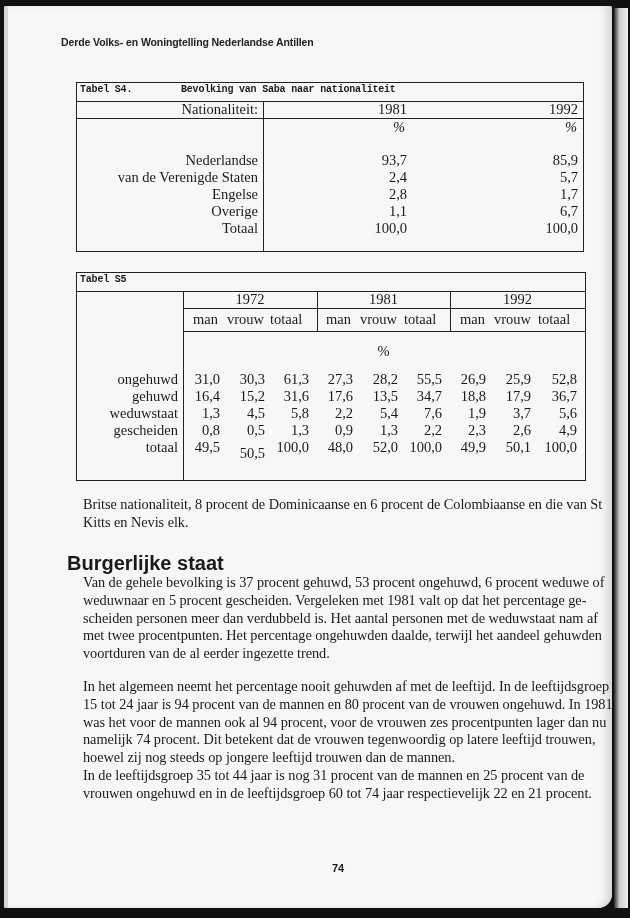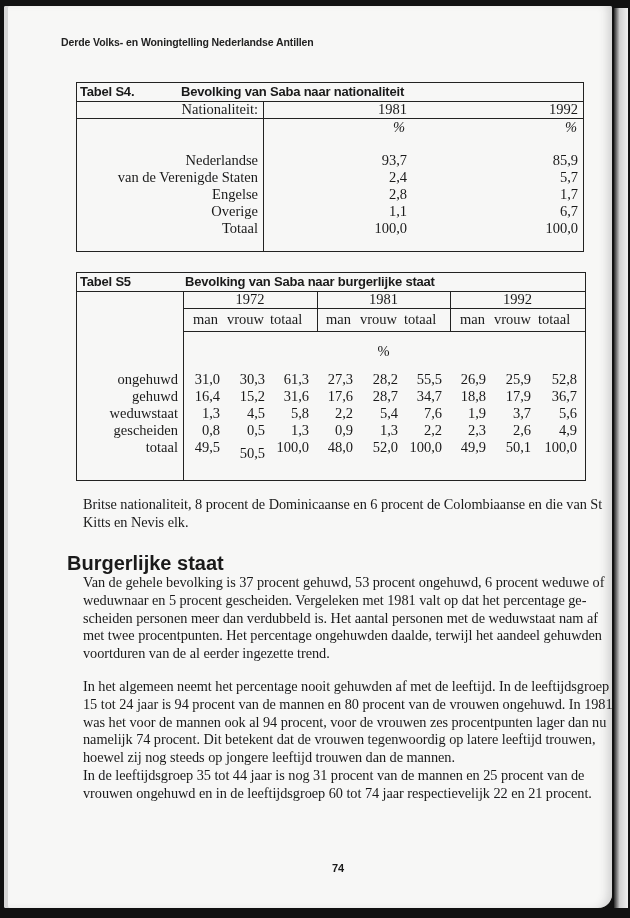--- a/index.html
+++ b/index.html
@@ -18,21 +18,21 @@
   }
   .running-head {
     position: absolute; left: 57px; top: 30px;
     font-family: "Liberation Sans", sans-serif; font-size: 10.5px; font-weight: bold; color: #222;
     letter-spacing: -0.1px;
   }
   .tbl {
     position: absolute; border: 1.3px solid #222; background: transparent;
   }
   .tbl-title-row {
-    font-family: Liberation Sans, sans-serif; font-weight: bold; font-size: 13px;
+    font-family: Liberation Mono, monospace; font-weight: bold; font-size: 10px;
     position: absolute; top: 1px; white-space: nowrap; letter-spacing: -0.2px;
   }
   .hline { position: absolute; height: 0; border-top: 1.2px solid #222; }
   .vline { position: absolute; width: 0; border-left: 1.2px solid #222; }
   .txt { position: absolute; font-size: 14.5px; white-space: nowrap; line-height: 17px; }
   .r { text-align: right; }
   .c { text-align: center; }
   .para {
     position: absolute; left: 79px; width: 490px; font-size: 14.3px; line-height: 17.8px;
     text-align: justify; letter-spacing: -0.05px;
@@ -89,21 +89,20 @@
     </div>
     <div>
       <div class="txt r" style="right:325px; top:137px;">Totaal</div>
       <div class="txt r" style="right:176px; top:137px;">100,0</div>
       <div class="txt r" style="right:5px; top:137px;">100,0</div>
     </div>
   </div>
 
   <div class="tbl" style="left:72px; top:266px; width:508px; height:207px;">
     <div class="tbl-title-row" style="left:3px;">Tabel S5</div>
-    <div class="tbl-title-row" style="left:108px;">Bevolking van Saba naar burgerlijke staat</div>
     <div class="hline" style="left:0; width:508px; top:18px;"></div>
     <div class="vline" style="left:106px; top:18px; height:189px;"></div>
     <div class="hline" style="left:106px; width:402px; top:35px;"></div>
     <div class="hline" style="left:106px; width:402px; top:58px;"></div>
     <div class="vline" style="left:240px; top:18px; height:40px;"></div>
     <div class="vline" style="left:373px; top:18px; height:40px;"></div>
 
     <div class="txt c" style="left:106px; width:134px; top:18px;">1972</div>
     <div class="txt c" style="left:240px; width:133px; top:18px;">1981</div>
     <div class="txt c" style="left:373px; width:135px; top:18px;">1992</div>
@@ -131,21 +130,21 @@
       <div class="txt r" style="right:99px; top:98px;">26,9</div>
       <div class="txt r" style="right:54px; top:98px;">25,9</div>
       <div class="txt r" style="right:8px; top:98px;">52,8</div>
     </div>
     <div>
       <div class="txt r" style="right:407px; top:115px;">gehuwd</div>
       <div class="txt r" style="right:365px; top:115px;">16,4</div>
       <div class="txt r" style="right:320px; top:115px;">15,2</div>
       <div class="txt r" style="right:276px; top:115px;">31,6</div>
       <div class="txt r" style="right:232px; top:115px;">17,6</div>
-      <div class="txt r" style="right:187px; top:115px;">28,7</div>
+      <div class="txt r" style="right:187px; top:115px;">13,5</div>
       <div class="txt r" style="right:143px; top:115px;">34,7</div>
       <div class="txt r" style="right:99px; top:115px;">18,8</div>
       <div class="txt r" style="right:54px; top:115px;">17,9</div>
       <div class="txt r" style="right:8px; top:115px;">36,7</div>
     </div>
     <div>
       <div class="txt r" style="right:407px; top:132px;">weduwstaat</div>
       <div class="txt r" style="right:365px; top:132px;">1,3</div>
       <div class="txt r" style="right:320px; top:132px;">4,5</div>
       <div class="txt r" style="right:276px; top:132px;">5,8</div>

